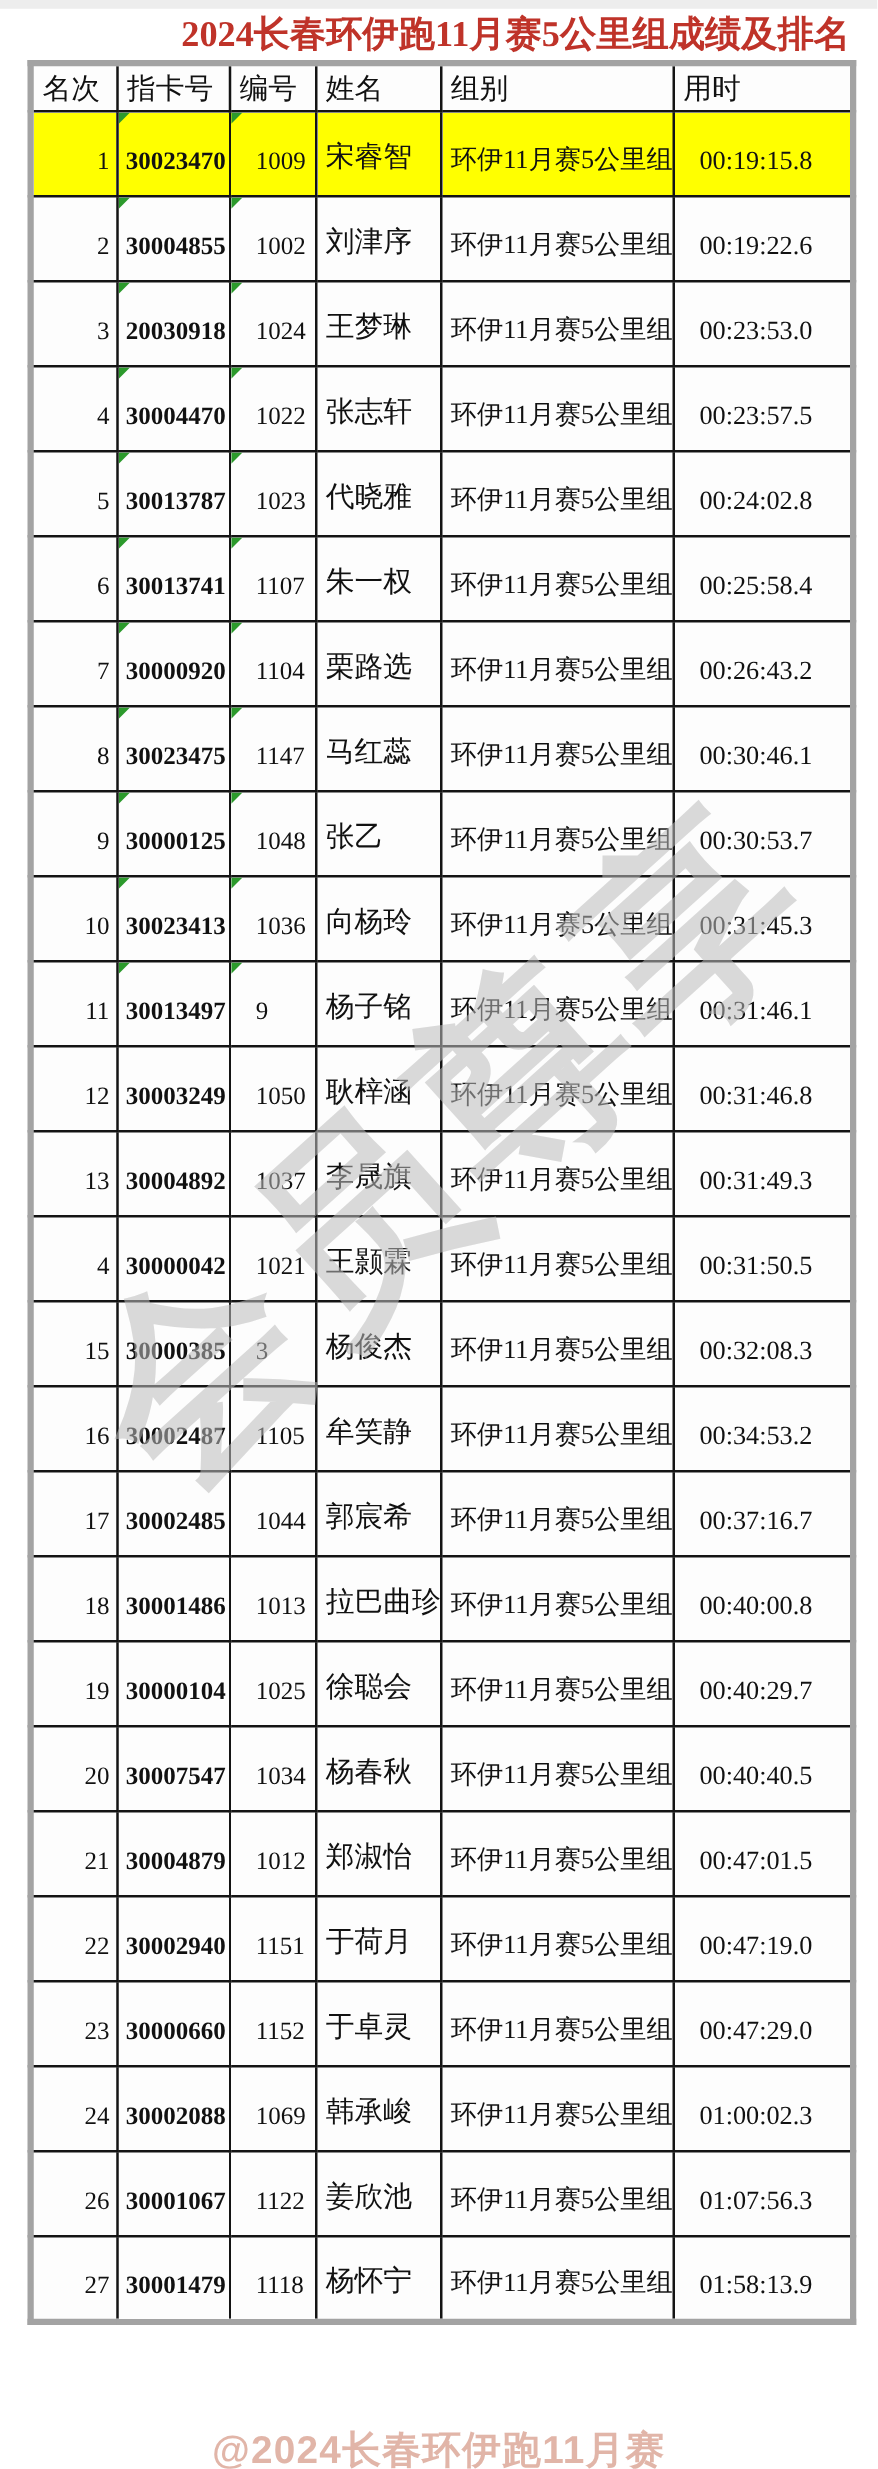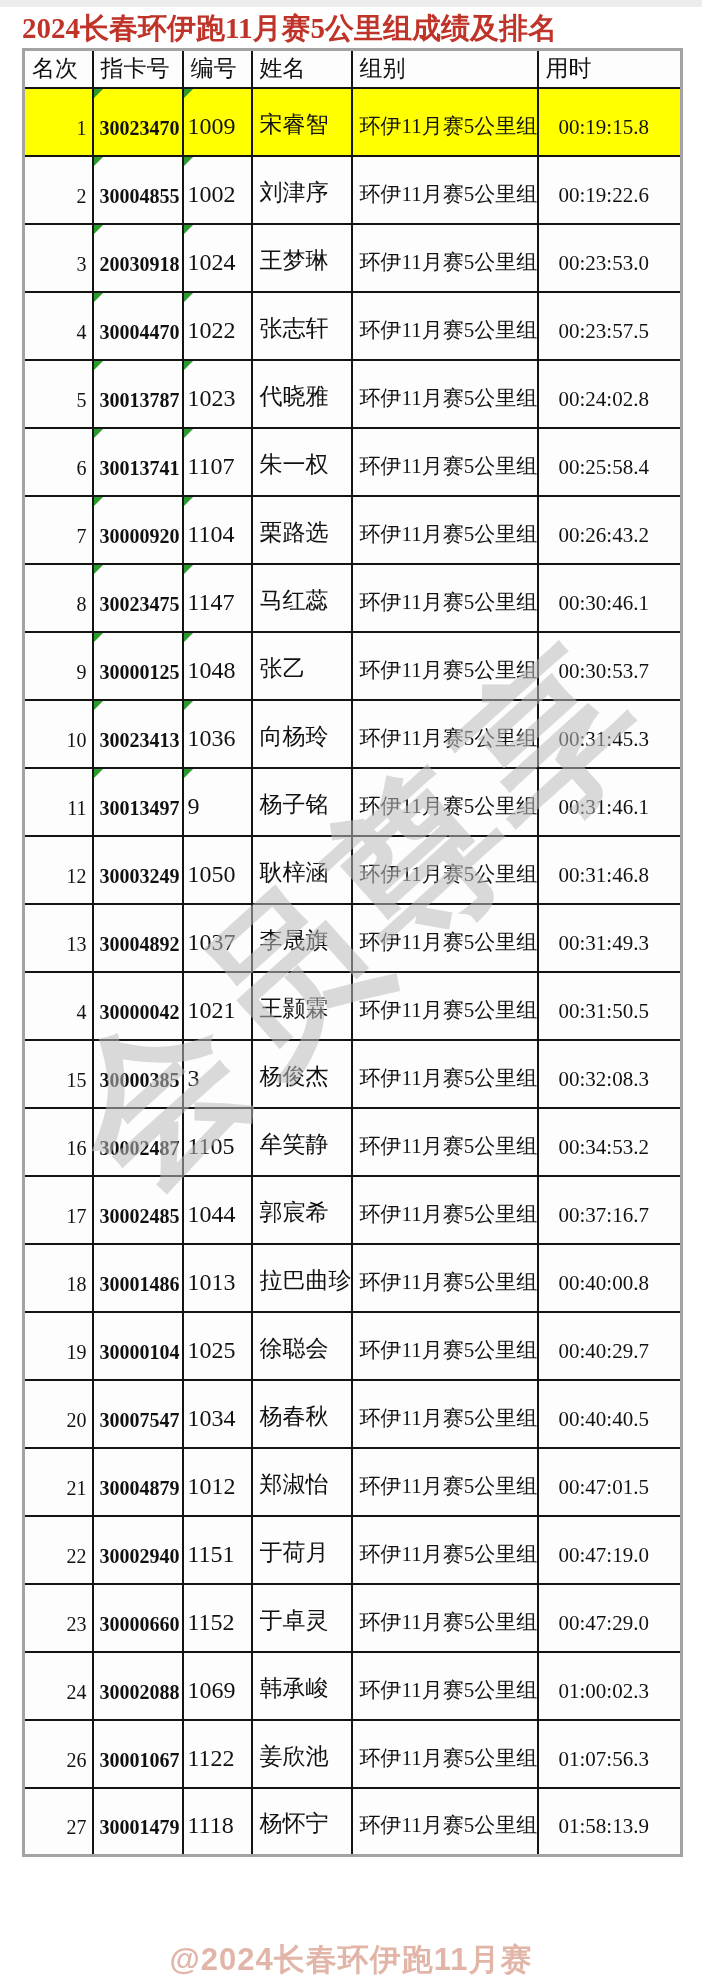--- a/index.html
+++ b/index.html
@@ -6,49 +6,49 @@
   body {
     width:702px; height:1975px; position:relative; overflow:hidden;
     background:#ffffff;
     font-family:"Liberation Serif","DejaVu Serif",serif;
     color:#111;
   }
   .top-strip { position:absolute; left:0; top:0; width:702px; height:7px; background:#ededed; }
 
   .page-title {
     position:absolute; left:22px; top:9px; width:658px; height:39px;
-    line-height:39px; text-align:left; background:#ffffff;
+    line-height:39px; text-align:right; background:#ffffff;
     font-weight:bold; font-size:29px; color:#bf3329;
     white-space:nowrap;
   }
 
   table.results {
     position:absolute; left:22px; top:48px; width:658px;
     border-collapse:collapse; table-layout:fixed;
     background:#fefefe;
-    border:3px solid #a3a3a3;
+    border:5px solid #a3a3a3;
   }
   .results th, .results td {
     border:2px solid #141414;
     overflow:hidden; white-space:nowrap;
     box-sizing:border-box;
   }
   .results thead th {
     height:38px; font-weight:normal; font-size:23px; text-align:left;
     padding:2px 0 2px 7px; vertical-align:middle; background:#fdfdfd;
   }
   .results tbody td {
     height:68px; vertical-align:bottom; padding-bottom:15px;
     background:#fdfdfd;
   }
   tr.hl td { background:#ffff00 !important; }
 
   .c-rank  { text-align:right; padding-right:5px; font-size:20px; }
   .c-card  { padding-left:6px;  font-size:20px; position:relative;font-weight:bold; }
-  .c-bib   { padding-left:4px;  font-size:24px; position:relative; }
+  .c-bib   { padding-left:20px;  font-size:20px; position:relative; }
   .c-name  { padding-left:7px;  font-size:23px;margin-left:46px; }
   .c-group { padding-left:7px;  font-size:21px; }
   .c-time  { padding-left:20px;  font-size:21px; }
 
   .tri {
     position:absolute; top:0; left:0; width:0; height:0;
     border-top:9px solid #2c9a2c; border-right:9px solid transparent;
   }
 
   .wm-diag {

